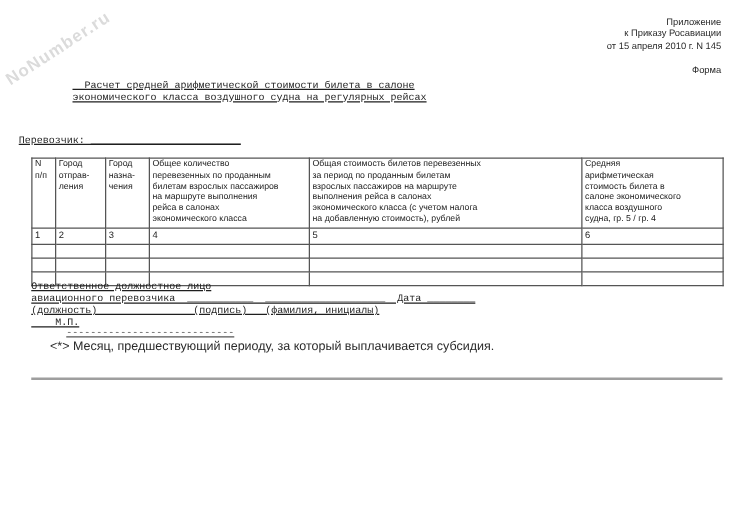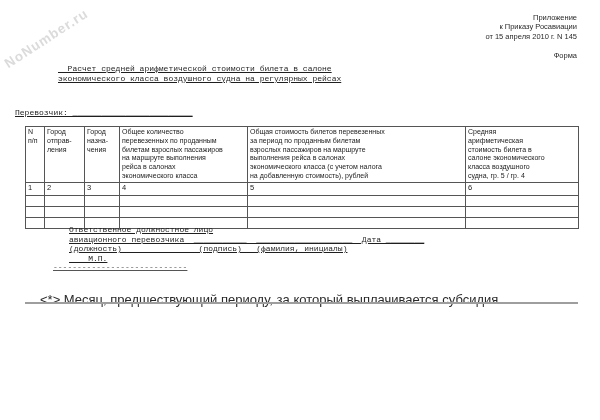--- a/index.html
+++ b/index.html
@@ -19,23 +19,23 @@
   .carrier{left:15px;top:108px;}
   table.calc-table{position:absolute;left:25px;top:126px;width:553px;
       border-collapse:collapse;table-layout:fixed;
       border:1.5px solid #777;}
   table.calc-table td{border:1px solid #555;vertical-align:top;
       font-size:7px;line-height:8.8px;padding:1px 2px;color:#222;
       white-space:pre;overflow:hidden;}
   tr.hdr td{height:53px;}
   tr.nums td{height:10px;font-size:7.5px;}
   tr.blank td{height:8px;}
-  .sig{left:25px;top:225px;margin-left:44px;}
+  .sig{left:25px;top:225px;}
   .dashes{left:53px;top:262px;color:#555;}
-  .footnote{left:40px;top:292px;font-size:13px;color:#2a2a2a;}
+  .footnote{left:40px;top:272px;font-size:10px;color:#2a2a2a;}
   .divider{left:25px;top:302px;width:553px;height:2px;background:#9e9e9e;}
 </style>
 </head>
 <body>
 
 <div class="page">
 
   <div class="watermark">NoNumber.ru</div>
 
   <div class="abs hdr-right">Приложение

